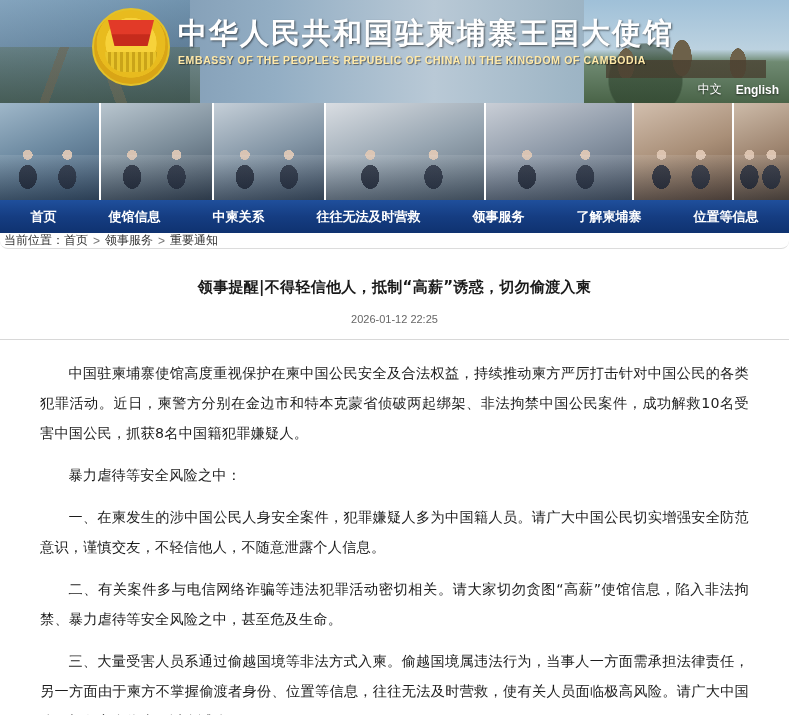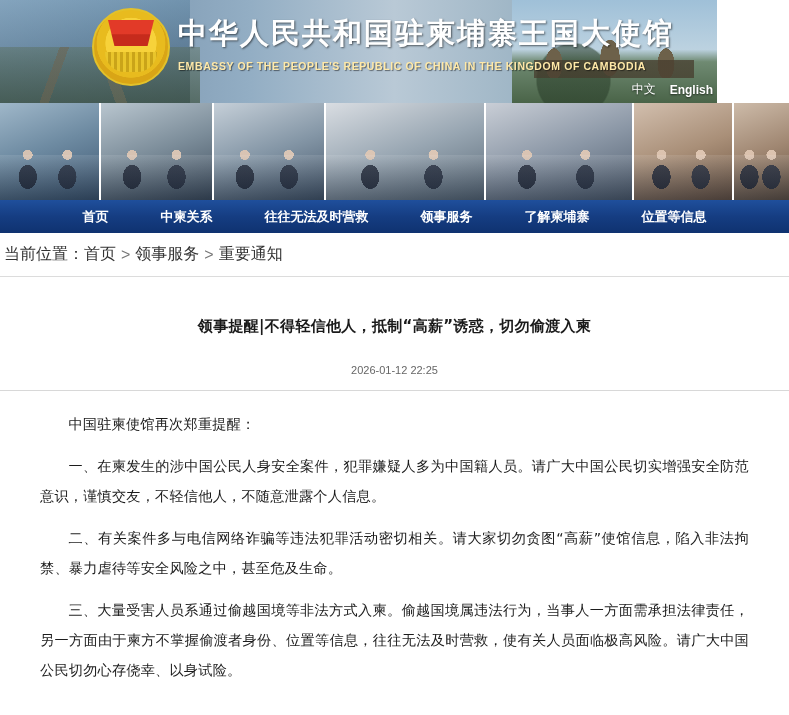--- a/index.html
+++ b/index.html
@@ -13,21 +13,21 @@
     min-height: 715px;
     margin: 0 auto;
     position: relative;
     background: #ffffff;
     overflow: hidden;
   }
 
   
   .banner {
     position: relative;
-    width: 717px;
+    width: 789px;
     height: 103px;
     background: linear-gradient(90deg, #5b7fa6 0%, #7f9ab3 18%, #93aec4 35%, #b9c9d6 55%, #9fb6c6 72%, #7d9ab2 100%);
     overflow: hidden;
   }
   .banner-left-img {
     position: absolute; left: 0; top: 0; width: 190px; height: 103px;
     background:
       linear-gradient(180deg, rgba(120,160,190,.35), rgba(60,80,100,.25)),
       linear-gradient(160deg, #8aa6bd 0%, #6d8ca5 40%, #4d6a84 100%);
   }
@@ -80,30 +80,30 @@
   .banner-title .cn {
     font-family: "DejaVu Serif", "Liberation Serif", serif;
     font-weight: bold;
     font-size: 29px;
     color: #ffffff;
     letter-spacing: 2px;
     text-shadow: 1px 1px 2px rgba(0,0,0,.55);
     white-space: nowrap;
   }
   .banner-title .en {
-    margin-top: 6px;
+    margin-top: 0;
     font-size: 10.5px;
     font-weight: bold;
     color: #ffe9a8;
     letter-spacing: .6px;
     text-shadow: 1px 1px 1px rgba(0,0,0,.5);
     white-space: nowrap;
   }
   .lang-bar {
-    position: absolute; right: 4px; bottom: 5px;
+    position: absolute; right: 10px; bottom: 5px;
     display: flex; gap: 14px; align-items: center;
   }
   .lang-bar a {
     font-size: 12px; color: #ffffff; text-decoration: none;
     text-shadow: 0 1px 2px rgba(0,0,0,.6);
   }
   .lang-bar a.en { font-weight: bold; text-align: right; }
 
   
   .photos {
@@ -141,39 +141,39 @@
     gap: 0;
   }
   .nav-item {
     color: #ffffff; font-size: 13px; font-weight: bold;
     padding: 0 26px; line-height: 33px; cursor: pointer;
     white-space: nowrap;
   }
 
   
   .breadcrumb {
-    width: 789px; height: 44px;
+    width: 789px; height: 16px;
     border-bottom: 1px solid #dcdcdc;
     display: flex; align-items: center;
     padding-left: 4px;
-    font-size: 16px; color: #333;
+    font-size: 12px; color: #333; border-radius: 9px;
   }
   .breadcrumb .sep { margin: 0 5px; color: #777; }
   .breadcrumb a { color: #333; text-decoration: none; }
 
   
   .article { width: 789px; padding: 26px 0 0 0; }
   .article h1 {
-    margin: 14px; text-align: center;
+    margin: 3px; text-align: center;
     font-family: "DejaVu Sans", sans-serif;
     font-size: 15px; font-weight: bold; color: #1a1a1a;
     letter-spacing: .3px;
   }
   .article .date {
-    margin-top: 28px; text-align: center;
+    margin-top: 16px; text-align: center;
     font-size: 11px; color: #666;
   }
   .rule {
     margin: 14px 0 0 0; width: 789px; height: 1px; background: #d8d8d8;
   }
   .body {
     padding: 18px 40px 24px 40px;
   }
   .body p {
     margin: 0 0 12px 0;
@@ -225,20 +225,21 @@
     <div class="photo p6">
         <div class="figs"></div>
       </div>
     <div class="photo p7">
         <div class="figs"></div>
       </div>
   </div>
 
   <div class="nav">
     <div class="nav-item">首页</div>
+    <div class="nav-item">使馆信息</div>
     <div class="nav-item">中柬关系</div>
     <div class="nav-item">往往无法及时营救</div>
     <div class="nav-item">领事服务</div>
     <div class="nav-item">了解柬埔寨</div>
     <div class="nav-item">位置等信息</div>
   </div>
 
   <div class="breadcrumb">
     <span>当前位置：</span>
     <a href="#">首页</a>
@@ -246,21 +247,22 @@
     <a href="#">领事服务</a>
     <span class="sep">&gt;</span>
     <a href="#">重要通知</a>
   </div>
 
   <div class="article">
     <h1>领事提醒|不得轻信他人，抵制“高薪”诱惑，切勿偷渡入柬</h1>
     <div class="date">2026-01-12 22:25</div>
     <div class="rule"></div>
     <div class="body">
-      <p>中国驻柬使馆再次郑重提醒：</p>
+      <p>中国驻柬埔寨使馆高度重视保护在柬中国公民安全及合法权益，持续推动柬方严厉打击针对中国公民的各类犯罪活动。近日，柬警方分别在金边市和特本克蒙省侦破两起绑架、非法拘禁中国公民案件，成功解救10名受害中国公民，抓获8名中国籍犯罪嫌疑人。</p>
+      <p>暴力虐待等安全风险之中：</p>
       <p>一、在柬发生的涉中国公民人身安全案件，犯罪嫌疑人多为中国籍人员。请广大中国公民切实增强安全防范意识，谨慎交友，不轻信他人，不随意泄露个人信息。</p>
       <p>二、有关案件多与电信网络诈骗等违法犯罪活动密切相关。请大家切勿贪图“高薪”使馆信息，陷入非法拘禁、暴力虐待等安全风险之中，甚至危及生命。</p>
       <p>三、大量受害人员系通过偷越国境等非法方式入柬。偷越国境属违法行为，当事人一方面需承担法律责任，另一方面由于柬方不掌握偷渡者身份、位置等信息，往往无法及时营救，使有关人员面临极高风险。请广大中国公民切勿心存侥幸、以身试险。</p>
 
     </div>
   </div>
 
 </div>
 
 </body></html>

